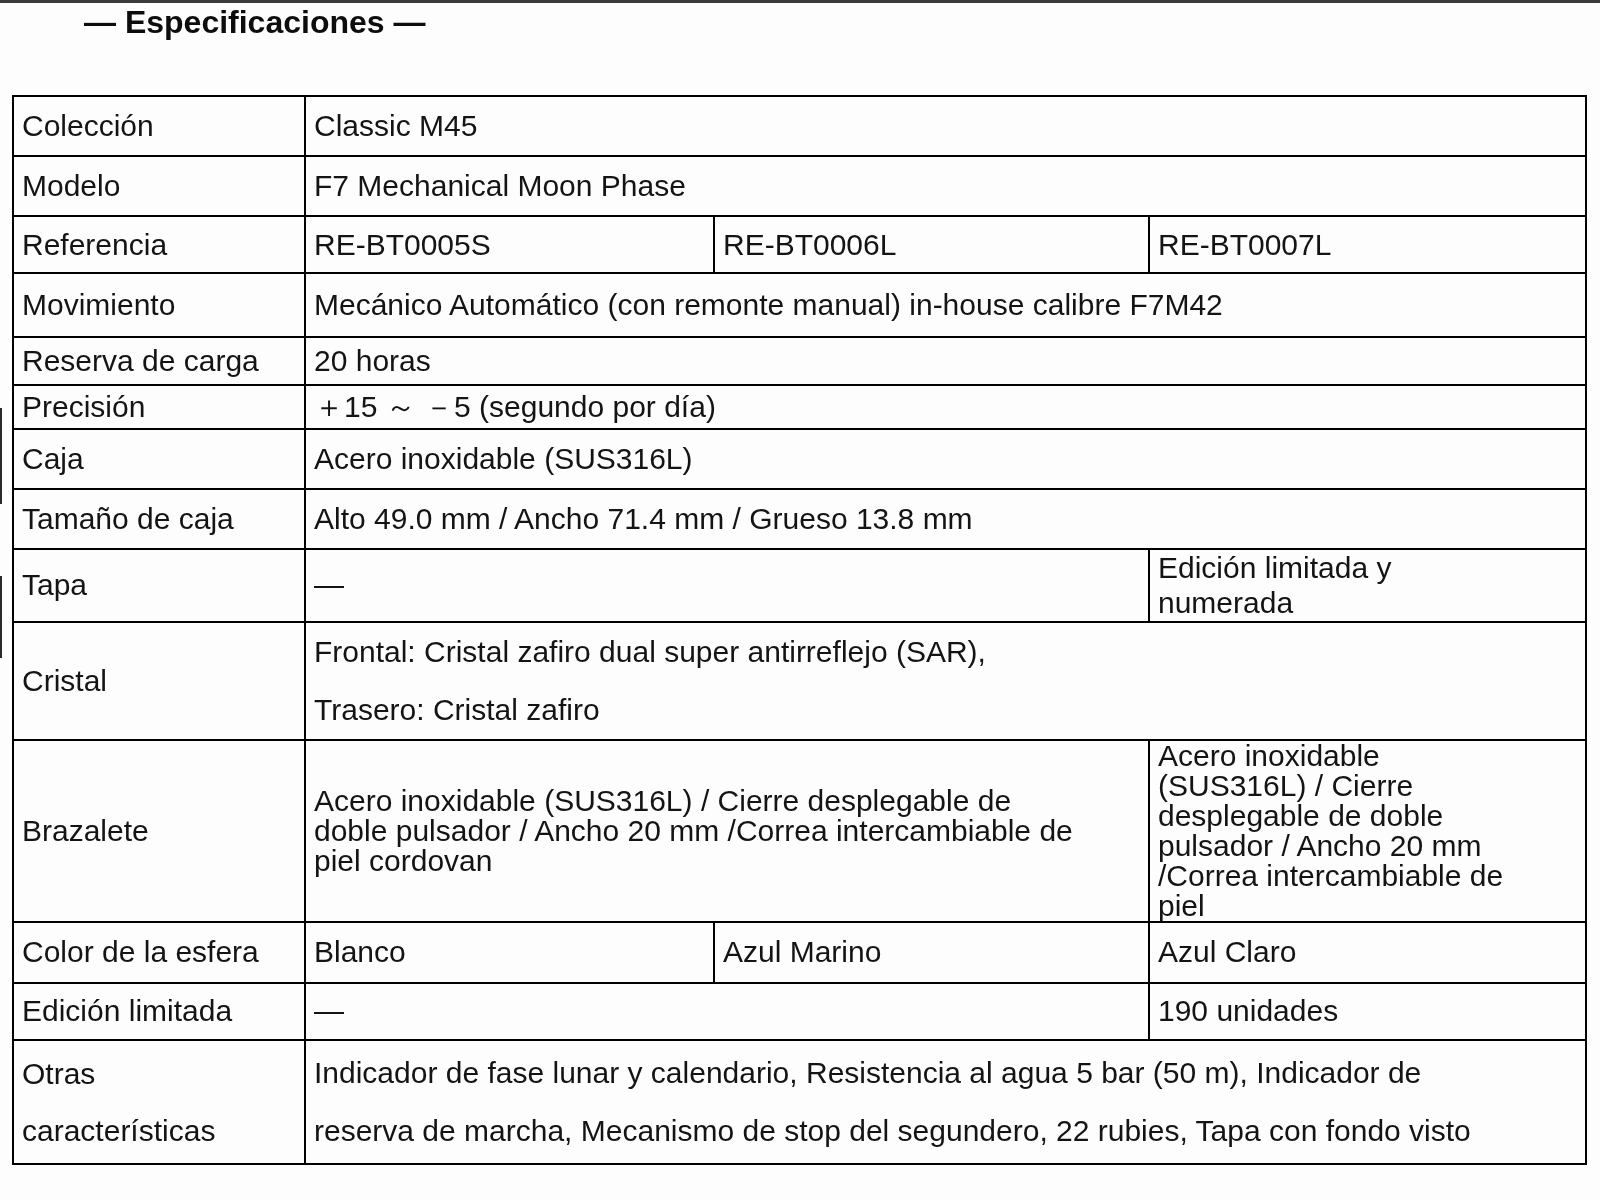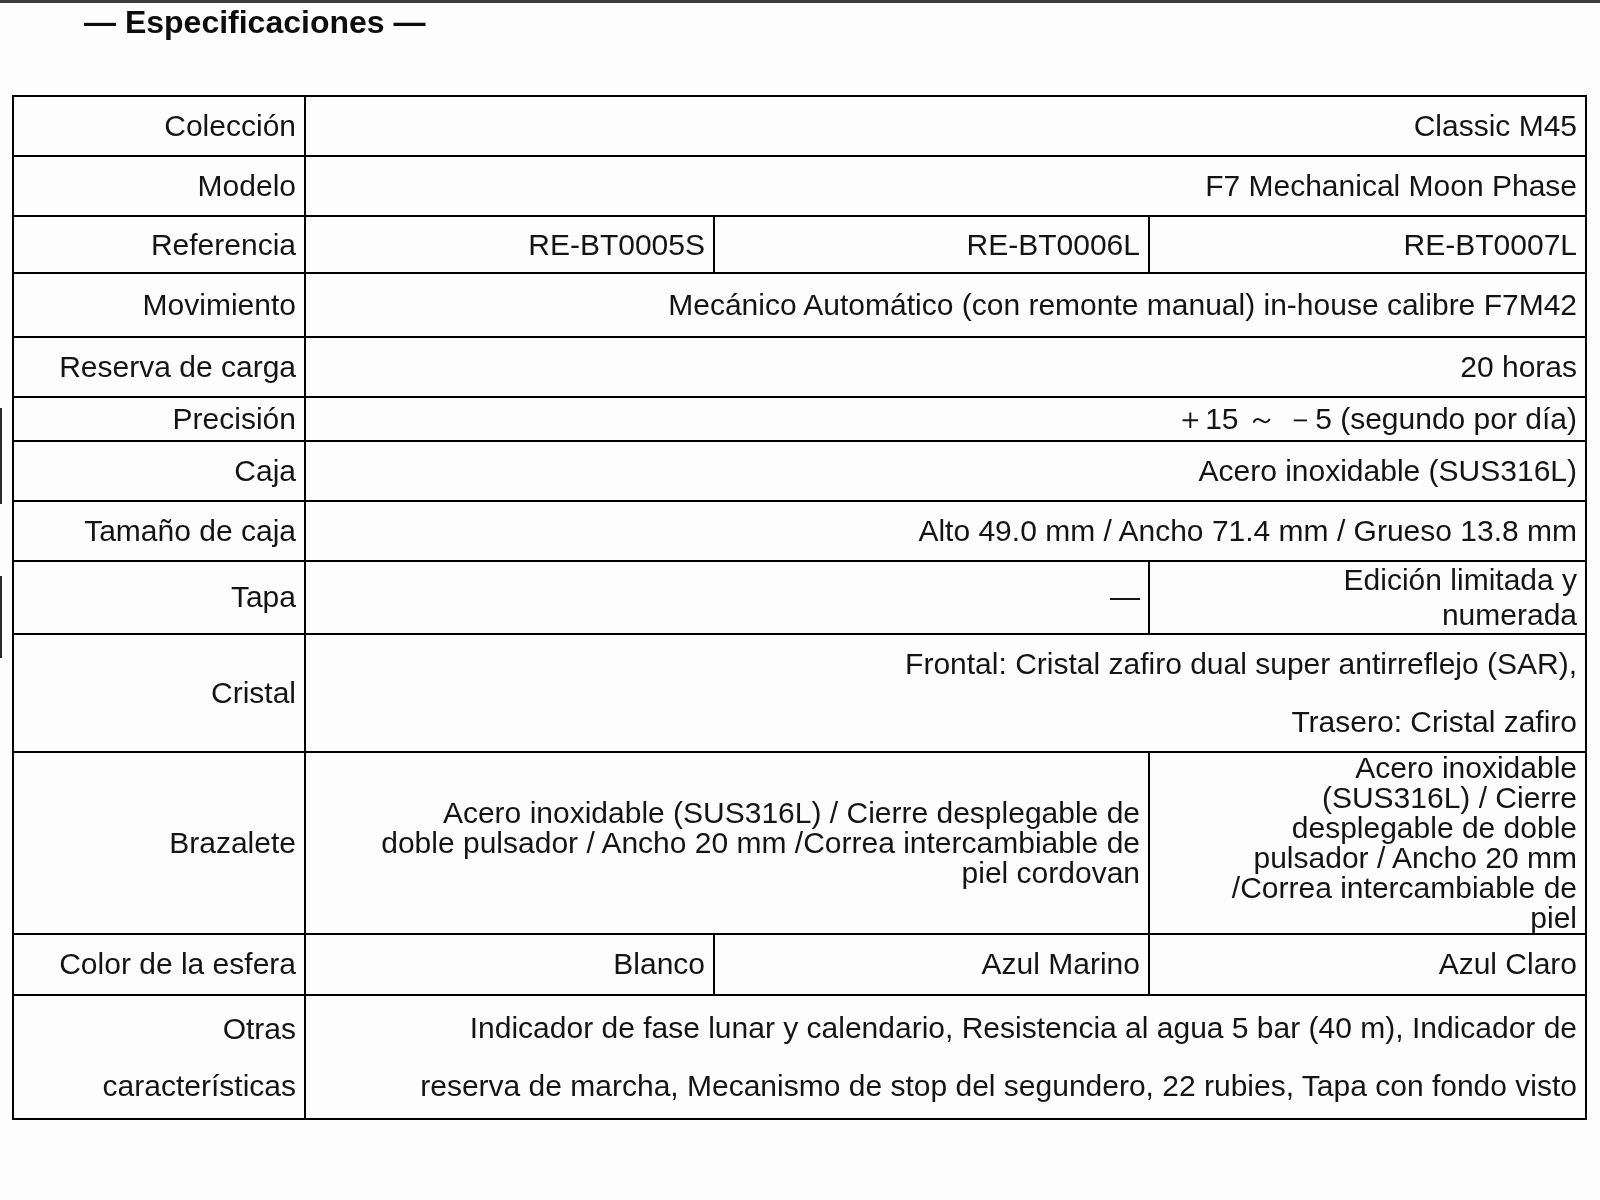--- a/index.html
+++ b/index.html
@@ -29,21 +29,21 @@
   .table-wrap {
     position: absolute; left: 12px; top: 95px;
   }
   table.spec-table {
     border-collapse: collapse;
     table-layout: fixed;
     width: 1573px;
   }
   table.spec-table td {
     border: 2px solid #000;
-    text-align: right;
+    text-align: left;
     vertical-align: middle;
     font-size: 30px;
     padding: 0 8px;
     overflow: hidden;
   }
   td.tight { line-height: 1.0; }
   td.tapa-note { line-height: 1.18; }
   td.spaced .line { line-height: 58px; }
   td.label-spaced .line { line-height: 57px; }
   .line { display: block; white-space: nowrap; }
@@ -83,21 +83,21 @@
       <td>RE-BT0005S</td>
       <td>RE-BT0006L</td>
       <td>RE-BT0007L</td>
     </tr>
 
     <tr style="height:64px">
       <td>Movimiento</td>
       <td colspan="3">Mecánico Automático (con remonte manual) in-house calibre F7M42</td>
     </tr>
 
-    <tr style="height:60px">
+    <tr style="height:48px">
       <td>Reserva de carga</td>
       <td colspan="3">20 horas</td>
     </tr>
 
     <tr style="height:44px">
       <td>Precisión</td>
       <td colspan="3">＋15 ～ －5 (segundo por día)</td>
     </tr>
 
     <tr style="height:60px">
@@ -144,27 +144,32 @@
       </td>
     </tr>
 
     <tr style="height:61px">
       <td>Color de la esfera</td>
       <td>Blanco</td>
       <td>Azul Marino</td>
       <td>Azul Claro</td>
     </tr>
 
+    <tr style="height:57px">
+      <td>Edición limitada</td>
+      <td colspan="2">—</td>
+      <td>190 unidades</td>
+    </tr>
 
     <tr style="height:124px">
       <td class="label-spaced">
         <span class="line">Otras</span>
         <span class="line">características</span>
       </td>
       <td colspan="3" class="spaced">
-        <span class="line">Indicador de fase lunar y calendario, Resistencia al agua 5 bar (40 m), Indicador de</span>
+        <span class="line">Indicador de fase lunar y calendario, Resistencia al agua 5 bar (50 m), Indicador de</span>
         <span class="line">reserva de marcha, Mecanismo de stop del segundero, 22 rubies, Tapa con fondo visto</span>
       </td>
     </tr>
 
   </tbody>
     </table>
 </div>
 
 </body></html>

